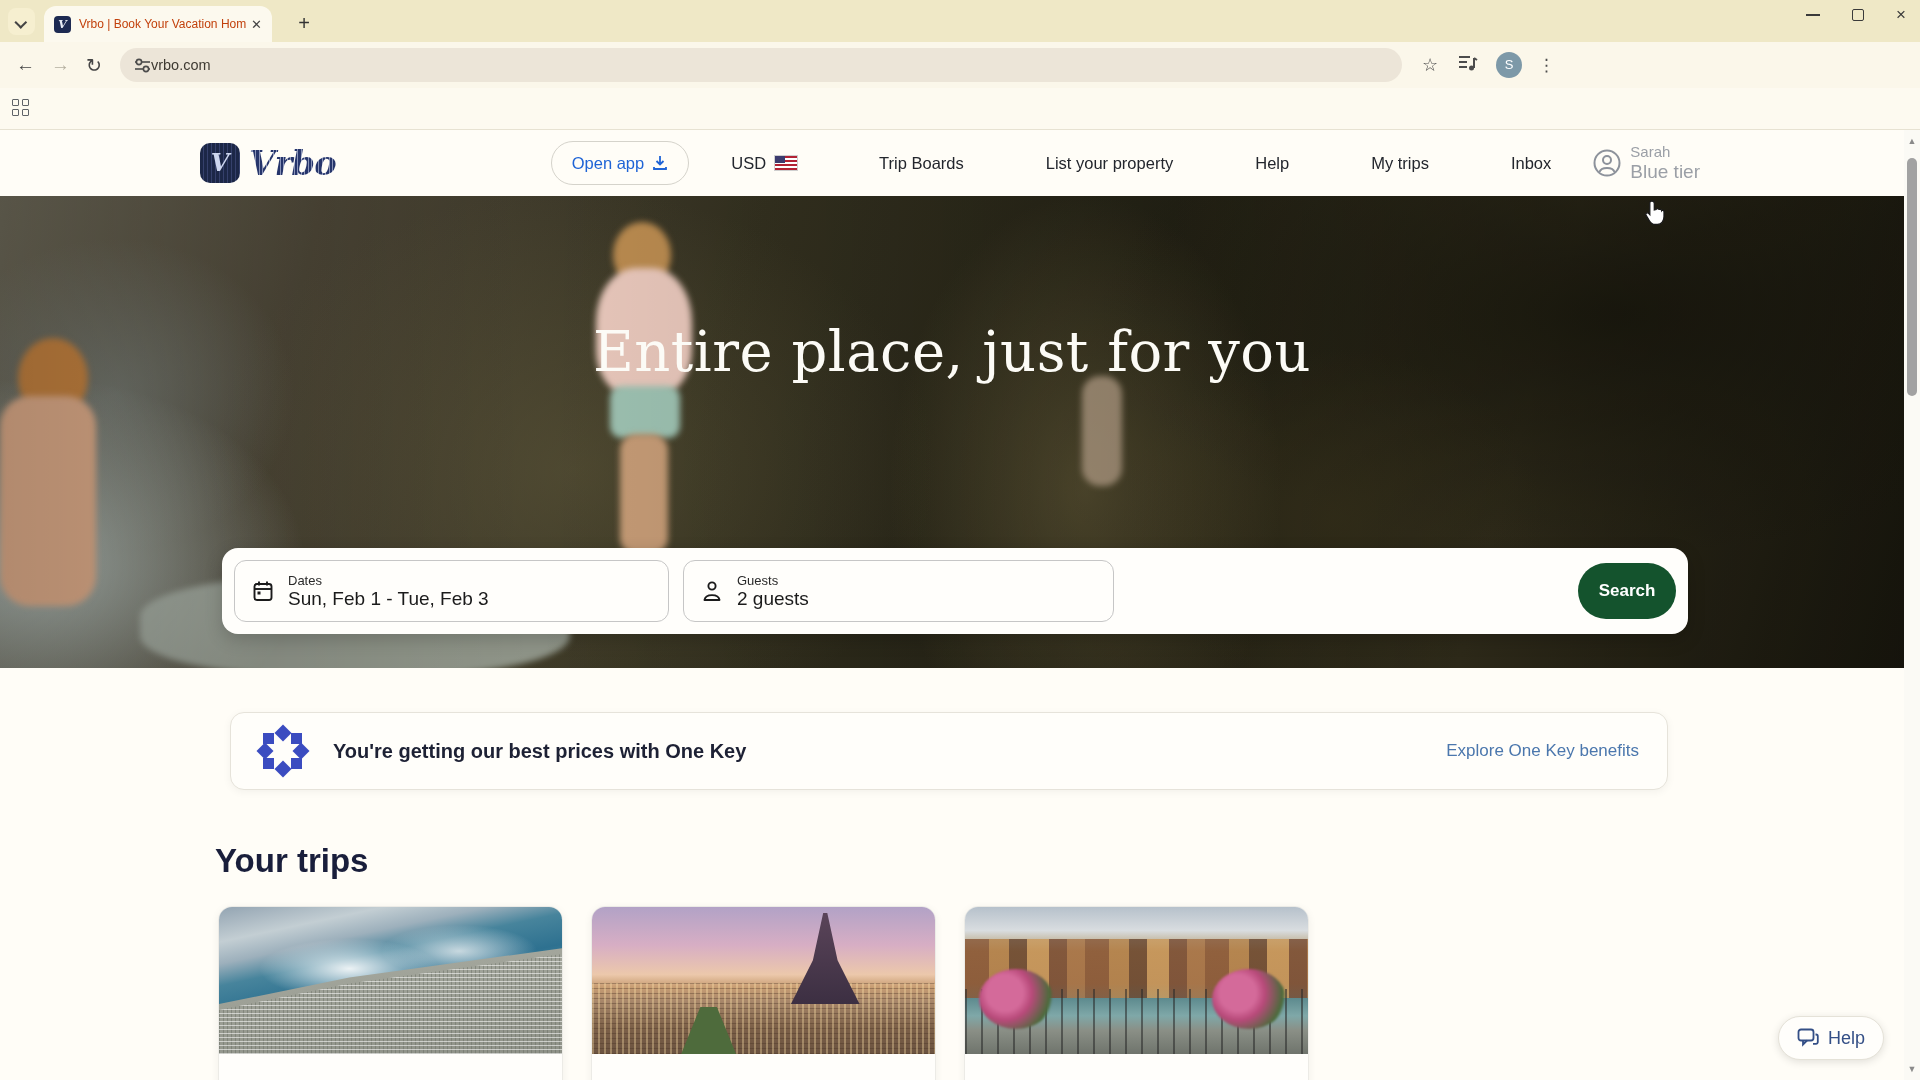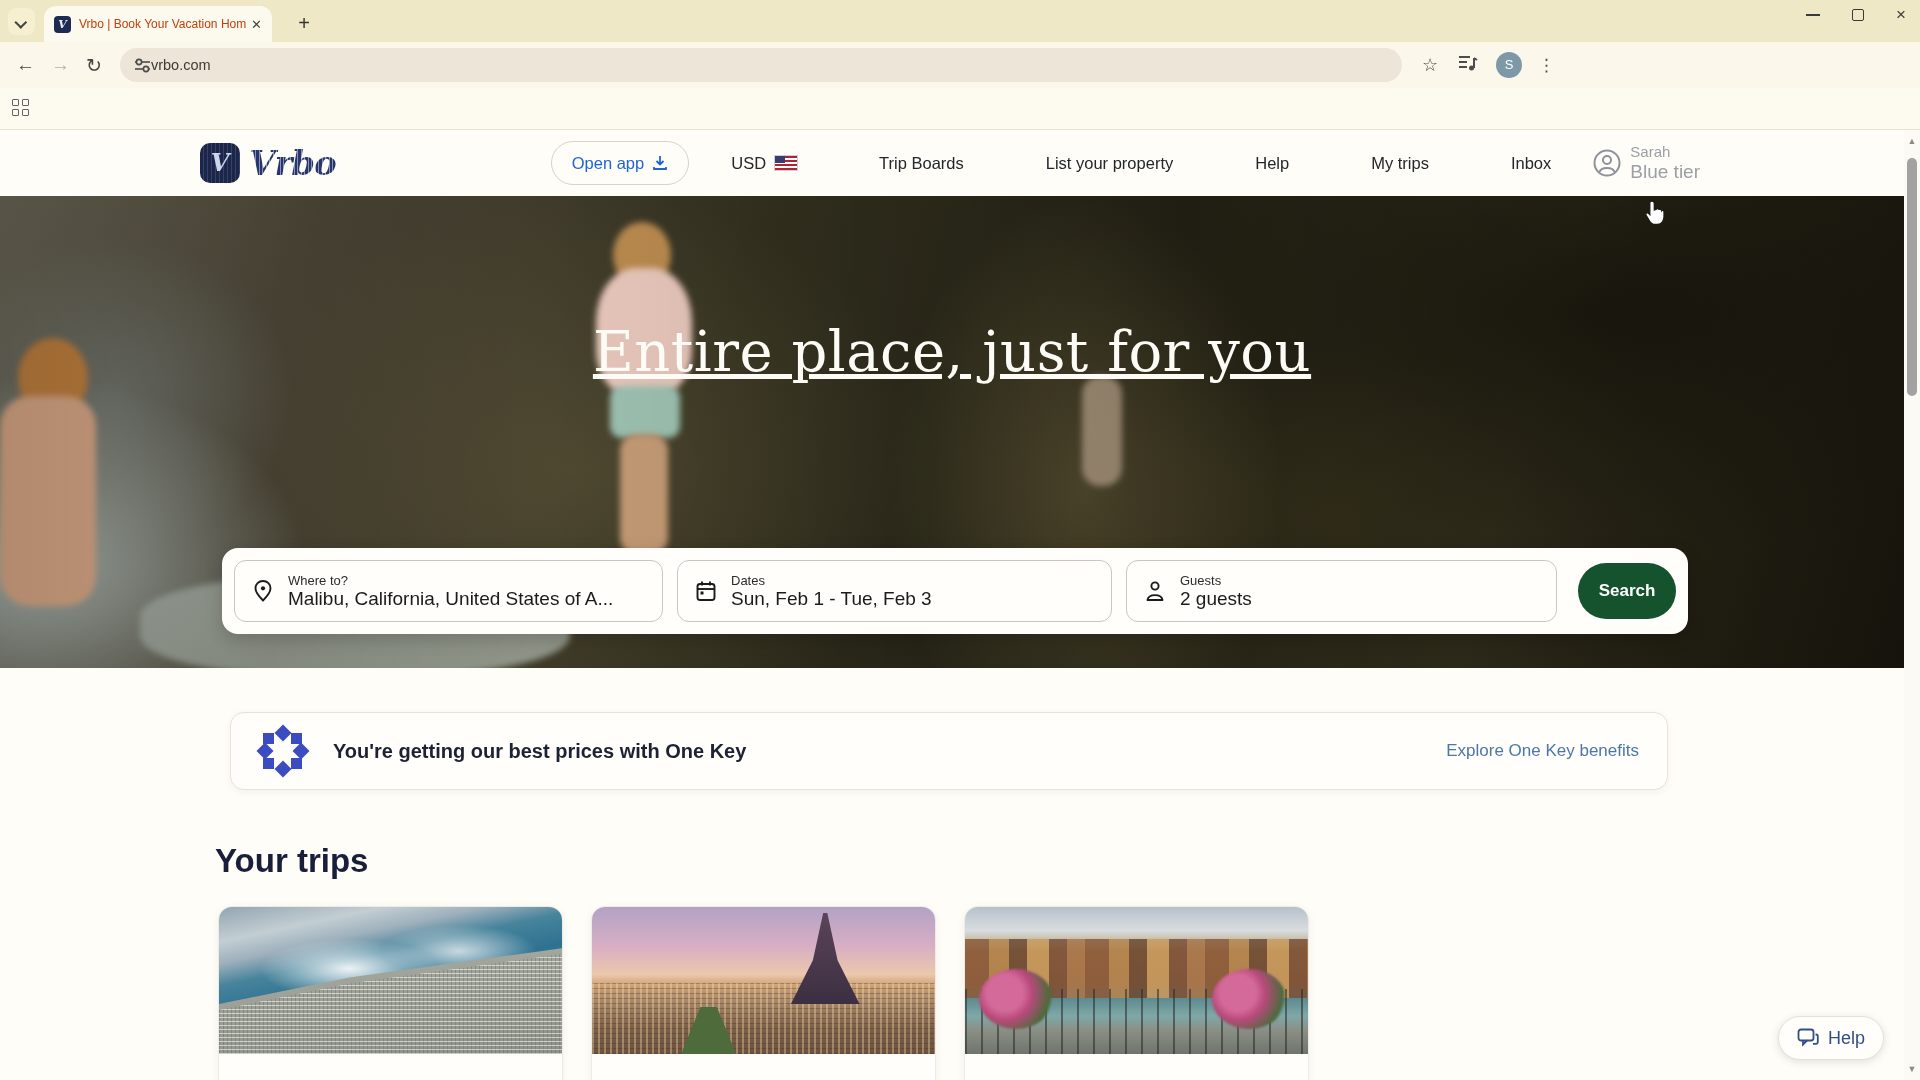--- a/index.html
+++ b/index.html
@@ -68,21 +68,21 @@
   .fig { position:absolute; filter:blur(3px); }
   .fig-hair { left:613px; top:26px; width:58px; height:66px; border-radius:50%; background:#b98a4f; }
   .fig-shirt { left:596px; top:72px; width:96px; height:128px; border-radius:42% 42% 36% 36%; background:#e7c6ba; }
   .fig-shorts { left:610px; top:190px; width:70px; height:52px; border-radius:12px; background:#9cc0b0; }
   .fig-legs { left:620px; top:238px; width:48px; height:120px; border-radius:16px; background:#c49a75; }
   .fig2-hair { left:18px; top:142px; width:70px; height:80px; border-radius:50%; background:#c07f3e; }
   .fig2-body { left:0px; top:200px; width:96px; height:210px; border-radius:30px; background:#d9a886; }
   .fig3 { left:1082px; top:180px; width:40px; height:110px; border-radius:18px; background:#bfa88e; opacity:.8; }
   .deck { left:140px; top:380px; width:430px; height:100px; border-radius:40%; background:#a9b2a8; opacity:.75; }
 
-  .hero-headline { position:absolute; left:0; top:122px; width:100%; text-align:center; font:500 56px/1.2 "DejaVu Serif", serif; color:#fcfbf6; letter-spacing:.5px; z-index:2;text-decoration:underline; }
+  .hero-headline { position:absolute; left:0; top:122px; width:100%; text-align:center; font:500 56px/1.2 "DejaVu Serif", serif; color:#fcfbf6; letter-spacing:.5px; z-index:2; }
 
   .searchbar { position:absolute; left:222px; top:352px; width:1466px; height:86px; background:#fffefb; border-radius:16px; display:flex; align-items:center; gap:14px; padding:12px; z-index:3; box-shadow:0 6px 18px rgba(0,0,0,.18); }
   .field { height:62px; border:1px solid #c6c6c6; border-radius:12px; background:#fffefb; display:flex; align-items:center; padding:0 16px; gap:13px; cursor:pointer; }
   .field.where { width:429px; }
   .field.dates { width:435px; }
   .field.guests { width:431px; }
   .field .txt { display:flex; flex-direction:column; justify-content:center; overflow:hidden; }
   .field .lbl { font-size:13px; color:#2a2a2a; }
   .field .val { font-size:19px; color:#1b1b1b; white-space:nowrap; }
   .search-btn { margin-left:auto; width:98px; height:56px; border:none; border-radius:28px; background:#14532d; color:#fff; font-size:17px; font-weight:bold; cursor:pointer; }
@@ -248,30 +248,20 @@
       <div class="fig fig2-body"></div>
       <div class="fig deck"></div>
       <div class="fig fig-hair"></div>
       <div class="fig fig-shirt"></div>
       <div class="fig fig-shorts"></div>
       <div class="fig fig-legs"></div>
       <div class="fig fig3"></div>
       <h1 class="hero-headline">Entire place, just for you</h1>
 
       <div class="searchbar">
-        <div class="field where">
-          <svg width="24" height="24" viewBox="0 0 24 24">
-            <path d="M12 2 C7.5 2 4.5 5.4 4.5 9.3 C4.5 14 12 21.5 12 21.5 C12 21.5 19.5 14 19.5 9.3 C19.5 5.4 16.5 2 12 2 Z" fill="none" stroke="#1b1b1b" stroke-width="1.9"></path>
-            <circle cx="12" cy="9.3" r="2.1" fill="#1b1b1b"></circle>
-          </svg>
-          <div class="txt">
-            <span class="lbl">Where to?</span>
-            <span class="val">Malibu, California, United States of A...</span>
-          </div>
-        </div>
         <div class="field dates">
           <svg width="24" height="24" viewBox="0 0 24 24">
             <rect x="3.5" y="5" width="17" height="16" rx="2.5" fill="none" stroke="#1b1b1b" stroke-width="1.9"></rect>
             <line x1="3.5" y1="10" x2="20.5" y2="10" stroke="#1b1b1b" stroke-width="1.9"></line>
             <line x1="8" y1="2.5" x2="8" y2="6.5" stroke="#1b1b1b" stroke-width="1.9"></line>
             <line x1="16" y1="2.5" x2="16" y2="6.5" stroke="#1b1b1b" stroke-width="1.9"></line>
             <rect x="6.5" y="12.5" width="3" height="3" fill="#1b1b1b"></rect>
           </svg>
           <div class="txt">
             <span class="lbl">Dates</span>

